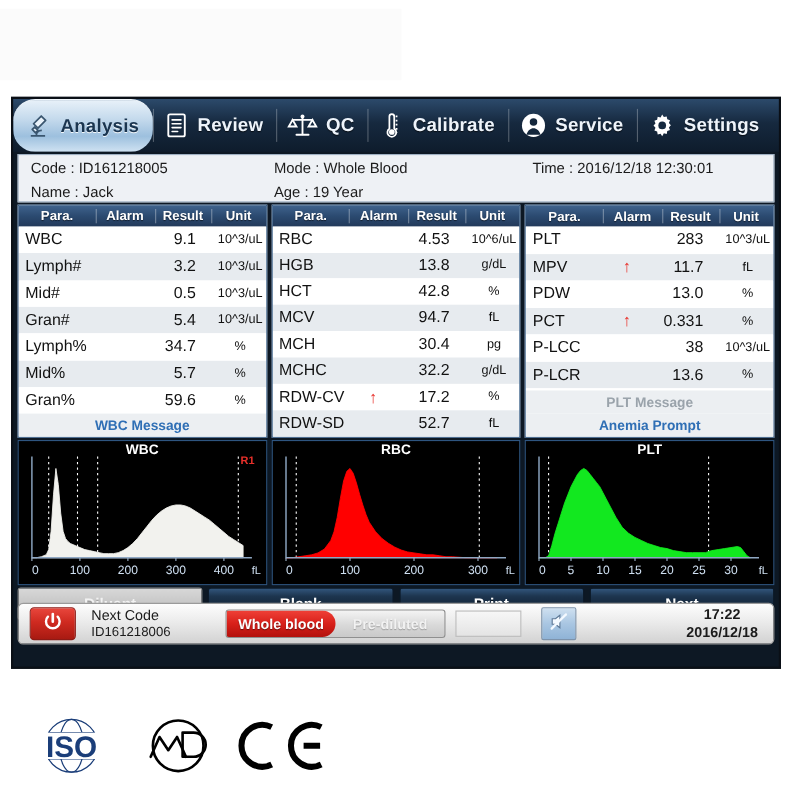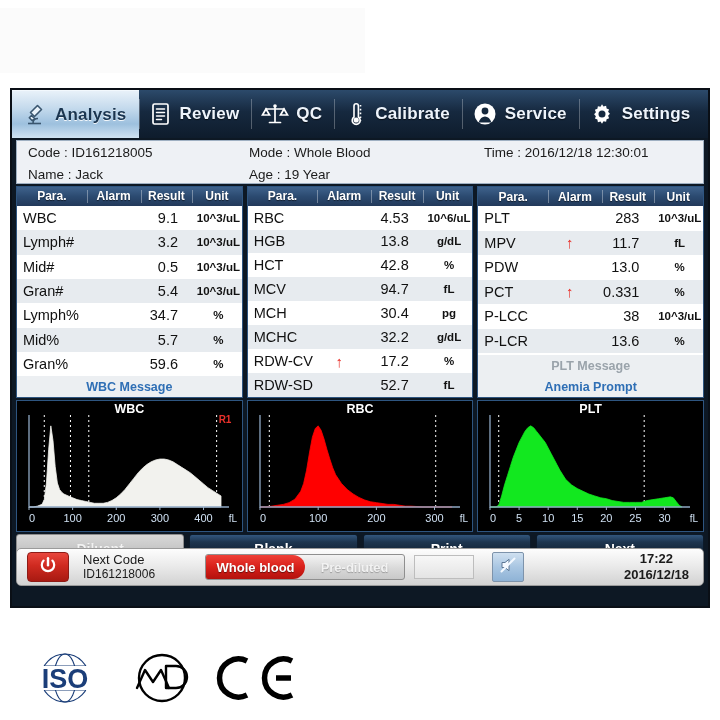--- a/index.html
+++ b/index.html
@@ -25,20 +25,21 @@
     background:linear-gradient(to bottom,#2c4a6b 0%,#16293f 45%,#0e1c2c 100%);}
   .tab{flex:0 0 auto;display:flex;align-items:center;gap:7px;height:48px;padding:0 12px 0 10px;
     position:relative;box-sizing:border-box;color:#eef4fb;}
   .tab + .tab:before{content:"";position:absolute;left:0;top:9px;bottom:9px;width:1px;
     background:rgba(255,255,255,.28);}
   .tab .tlabel{font-size:17px;font-weight:bold;letter-spacing:.2px;
     text-shadow:0 1px 1px rgba(0,0,0,.65);white-space:nowrap;}
   .tab.active{
     background:linear-gradient(to bottom,#e8f1f9 0%,#c3d9ec 38%,#9dc0de 70%,#cfe2f2 100%);
     border-top:1px solid #f2f8fd;
+    border-radius:20px;
   }
   .tab.active .tlabel{color:#1a3550;text-shadow:0 1px 0 rgba(255,255,255,.85);}
   .tab svg{display:block;}
 
   
   .info{position:absolute;left:4px;top:50px;width:688px;height:44px;background:#eef1f5;
     border:1px solid #9fb0c2;box-sizing:border-box;}
   .info .row{display:flex;height:22px;align-items:center;}
   .info .cell{font-size:13.5px;color:#1b1b1b;white-space:nowrap;}
   .info .c1{width:232px;padding-left:11px;box-sizing:border-box;}
@@ -56,21 +57,21 @@
     background:rgba(255,255,255,.35);}
   .cpara{width:31%;} .calarm{width:24%;} .cres{width:23%;} .cunit{width:22%;}
   .trow{display:flex;height:24.5px;align-items:center;background:#ffffff;}
   .trow.alt{background:#e7ebef;}
   .trow .cpara{justify-content:flex-start;padding-left:6px;font-size:14.5px;color:#111;
     display:flex;align-items:center;box-sizing:border-box;}
   .trow .calarm{display:flex;align-items:center;justify-content:center;}
   .trow .cres{display:flex;align-items:center;justify-content:flex-end;padding-right:5px;
     font-size:14.5px;color:#111;box-sizing:border-box;}
   .trow .cunit{display:flex;align-items:center;justify-content:center;font-size:11.5px;
-    font-weight:bold;color:#111;margin-left:12px;}
+    font-weight:normal;color:#111;margin-left:12px;}
   .arrow-up{display:inline-block;color:#e8302a;font-size:15px;line-height:1;font-weight:bold;}
   .msg{height:21px;display:flex;align-items:center;justify-content:center;font-size:12.5px;
     font-weight:bold;background:#eceff2;}
   .msg.blue{color:#2f6fb5;}
   .msg.gray{color:#9aa3ab;}
   .filler{flex:1;background:#ffffff;}
 
   
   .charts{position:absolute;left:4px;top:310px;width:688px;height:132px;display:flex;gap:4px;}
   .chart{flex:1;background:#000;border:1px solid #2e5580;box-sizing:border-box;position:relative;}

